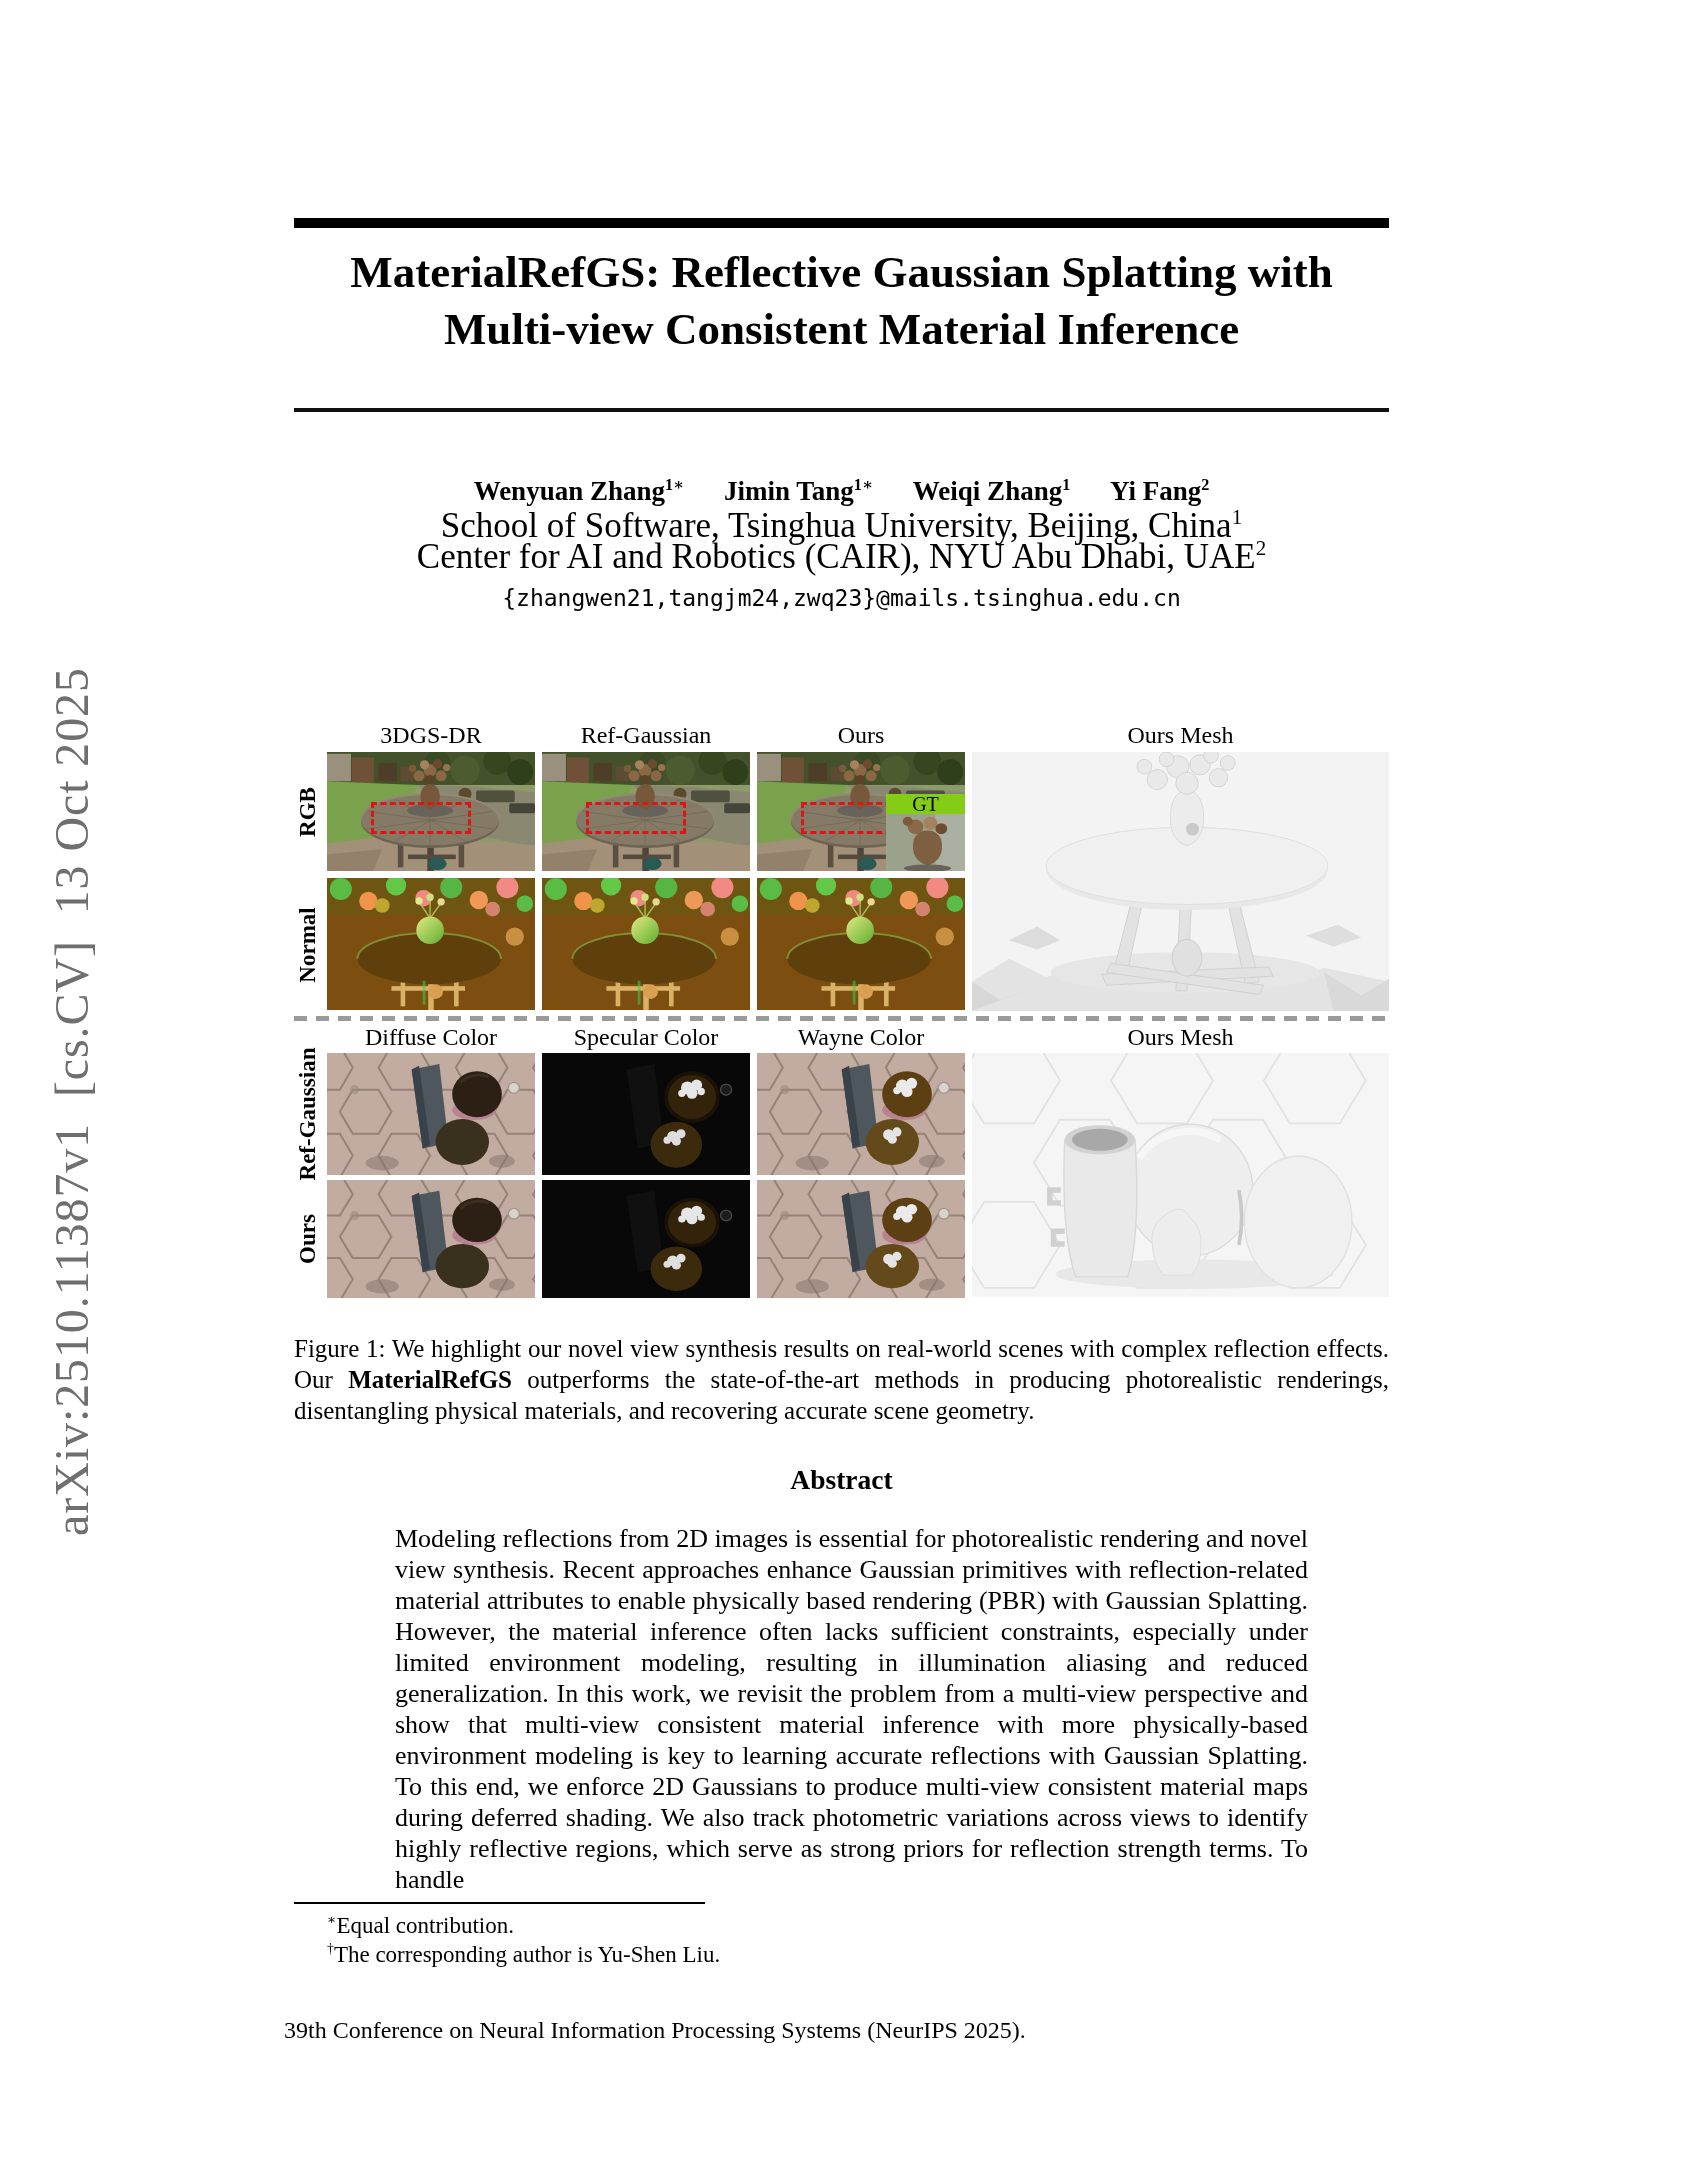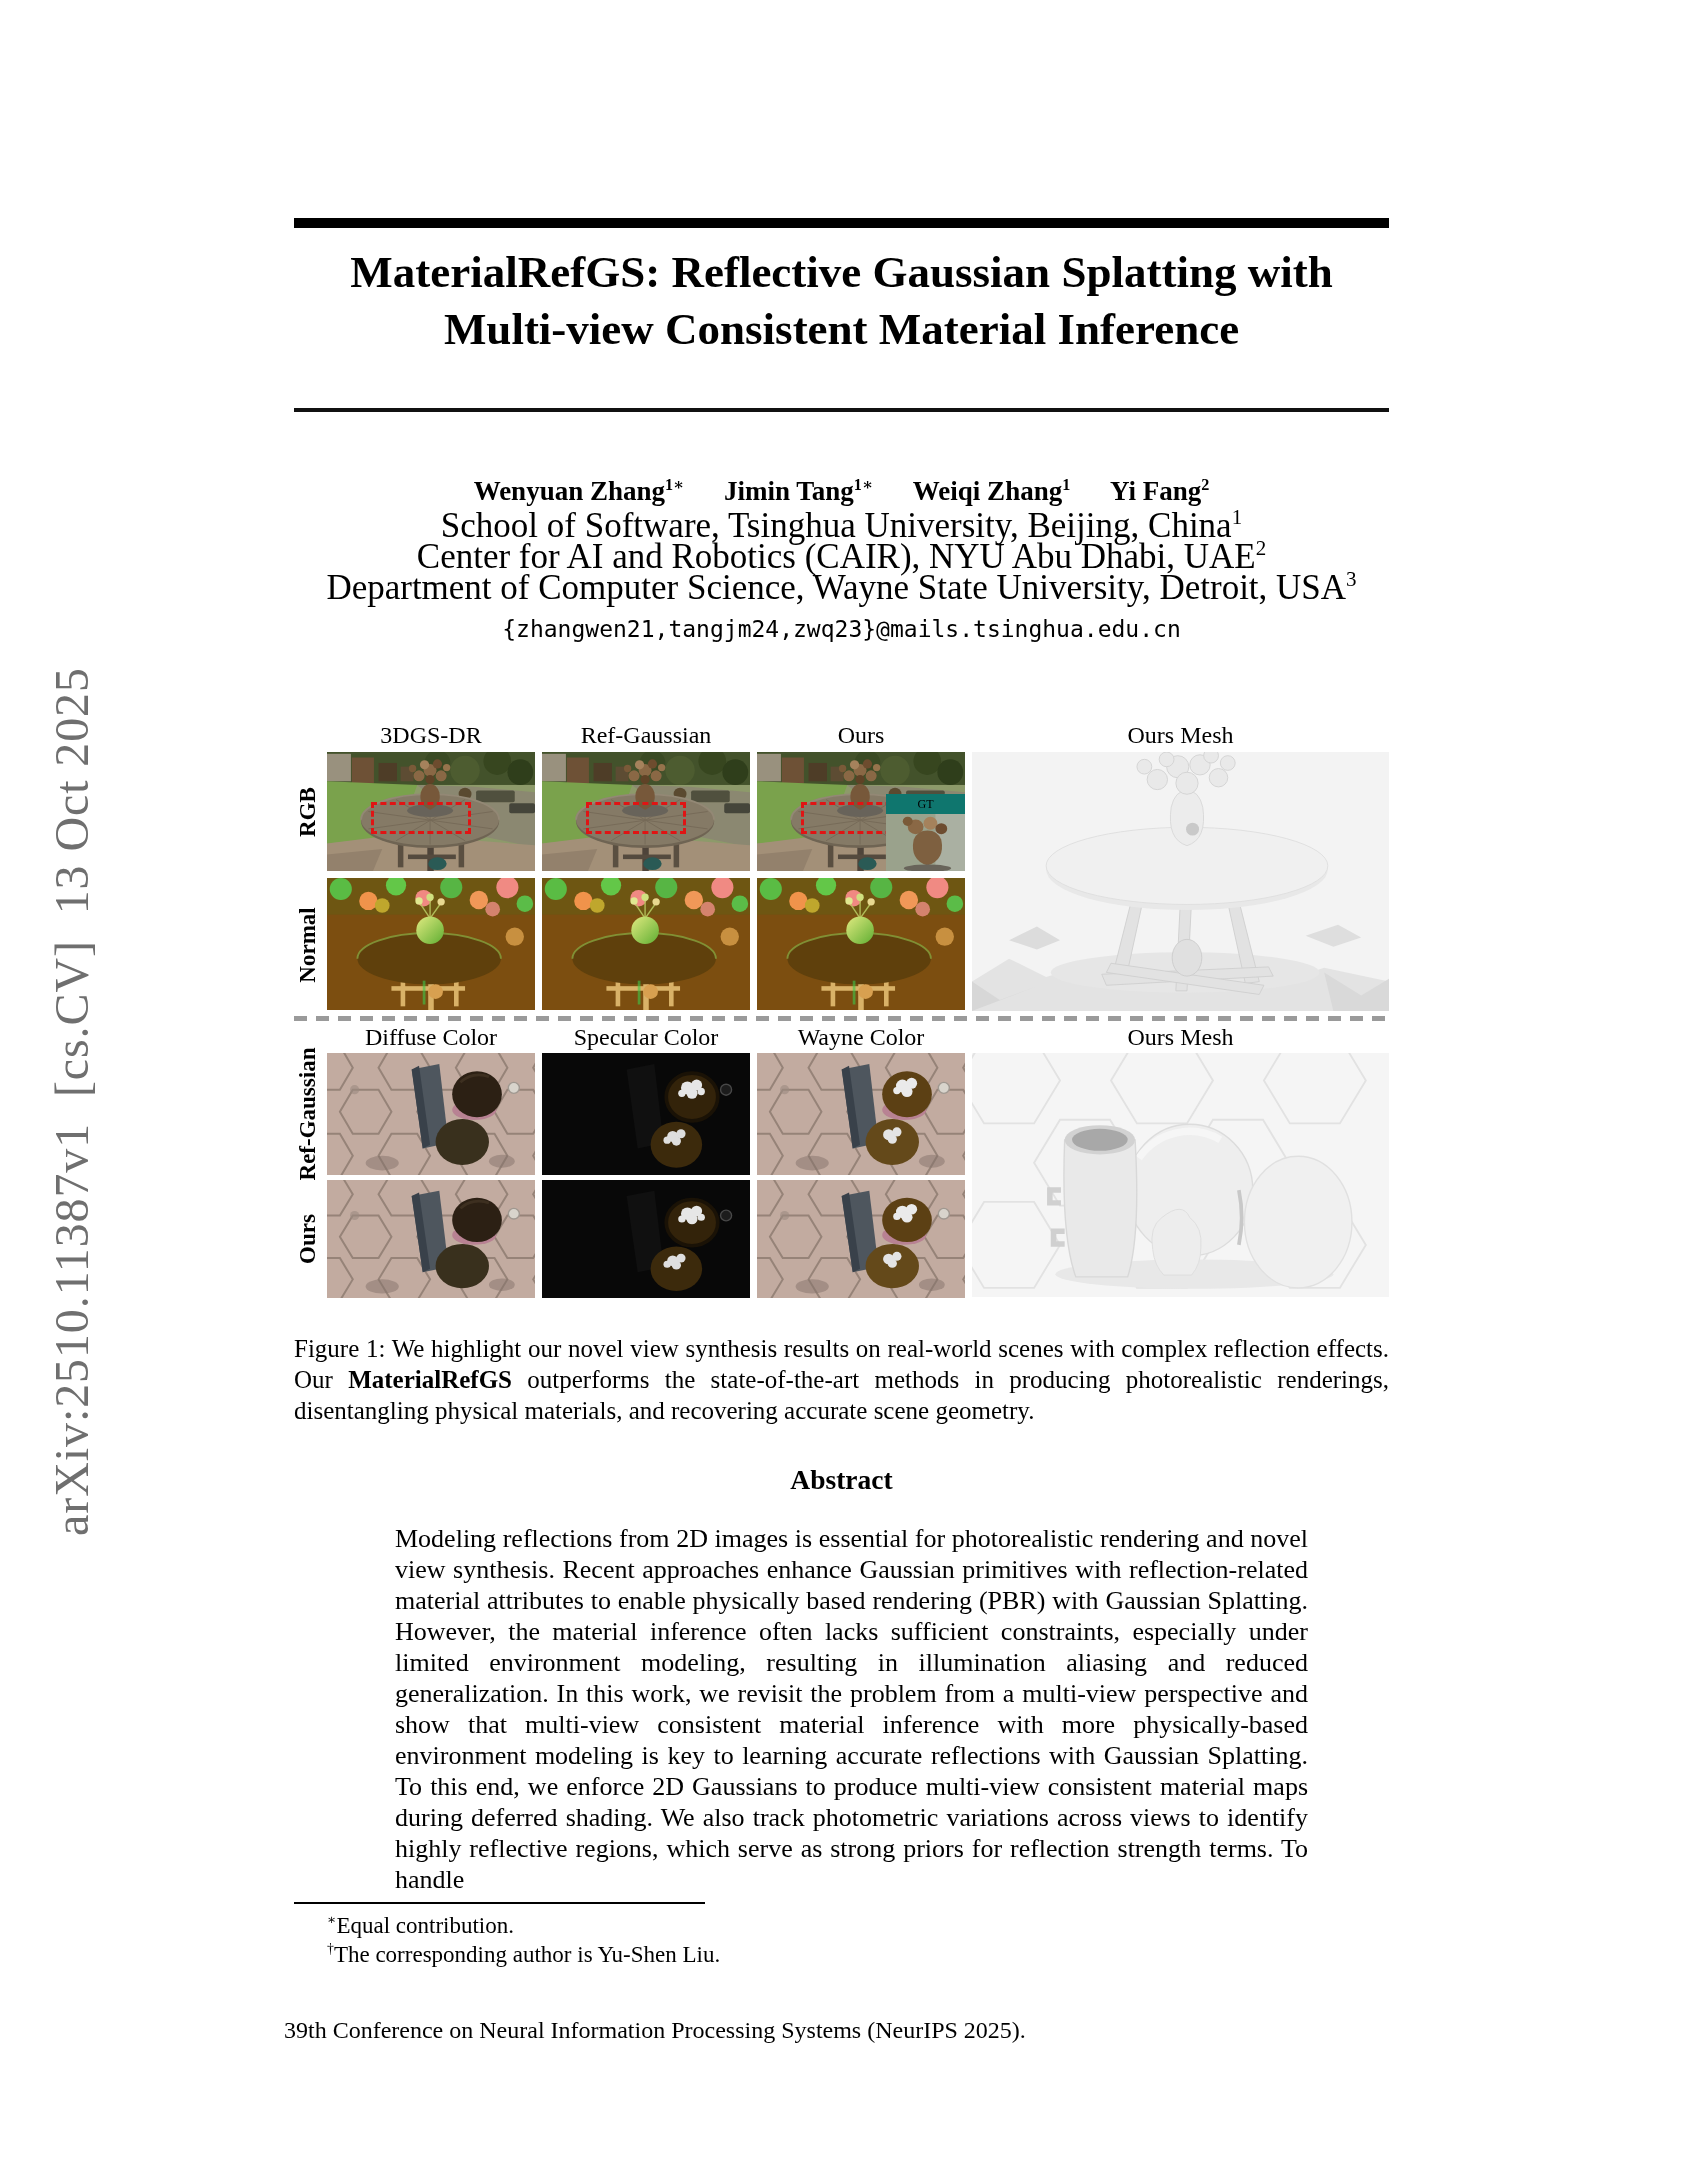--- a/index.html
+++ b/index.html
@@ -88,22 +88,22 @@
   }
   .divider-dashed {
     position: absolute; left: 0; top: 290px; width: 1095px; height: 4.6px;
     background: repeating-linear-gradient(90deg, #9a9a9a 0 13px, transparent 13px 22px);
   }
   .gt-inset {
     position: absolute; right: 0; bottom: 0; width: 79px; height: 77px;
     background: #fff;
   }
   .gt-band {
-    height: 20px; line-height: 20px; background: #0f766e; color: #000;
-    font-size: 12px; text-align: center;
+    height: 20px; line-height: 20px; background: #84cc16; color: #000;
+    font-size: 20px; text-align: center;
   }
   .gt-inset svg { display: block; width: 100%; height: 57px; }
 
   
   .caption {
     position: absolute; left: 294px; top: 1333px; width: 1095px;
     font-size: 25px; line-height: 31px; text-align: justify;
   }
   .caption b { font-weight: bold; }
 
@@ -377,21 +377,20 @@
   <div class="authors">
     <div class="author-row">
       <span class="author"><span>Wenyuan Zhang</span><sup>1∗</sup></span>
       <span class="author"><span>Jimin Tang</span><sup>1∗</sup></span>
       <span class="author"><span>Weiqi Zhang</span><sup>1</sup></span>
       <span class="author"><span>Yi Fang</span><sup>2</sup></span>
     </div>
     <div class="affil-block">
       <div class="affil"><span>School of Software, Tsinghua University, Beijing, China</span><sup>1</sup></div>
       <div class="affil"><span>Center for AI and Robotics (CAIR), NYU Abu Dhabi, UAE</span><sup>2</sup></div>
-      <div class="affil"><span>Department of Computer Science, Wayne State University, Detroit, USA</span><sup>3</sup></div>
     </div>
     <div class="email-block">
       <div class="email">{zhangwen21,tangjm24,zwq23}@mails.tsinghua.edu.cn</div>
     </div>
   </div>
 
   <div class="figure">
 
     <div class="fig-label fl-c1 row1-labels">3DGS-DR</div>
     <div class="fig-label fl-c2 row1-labels">Ref-Gaussian</div>

